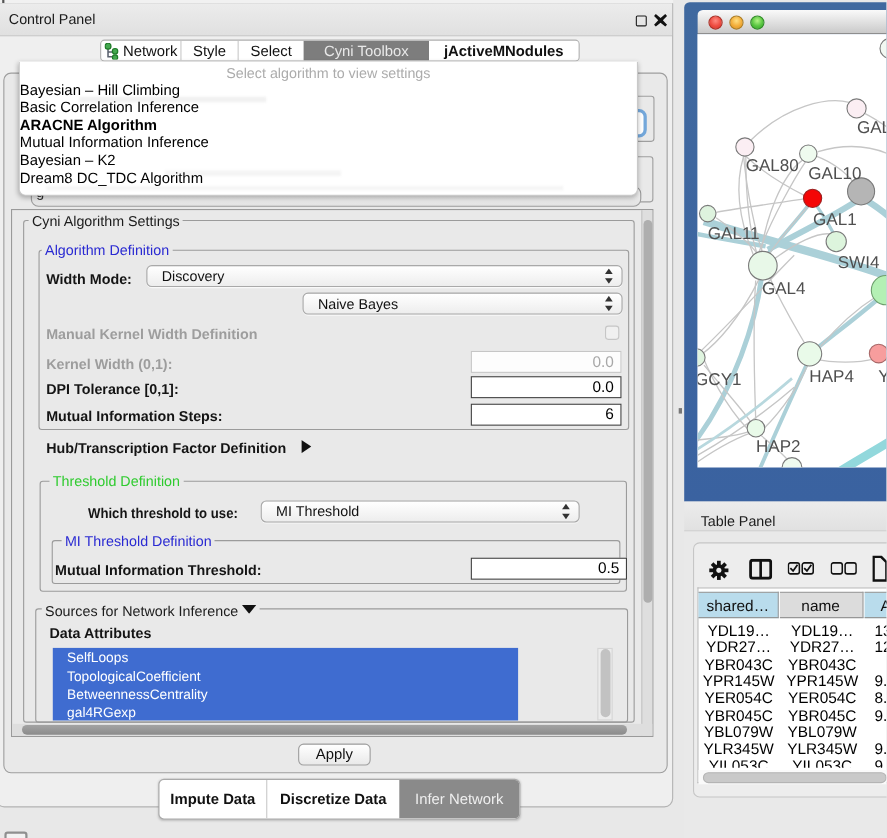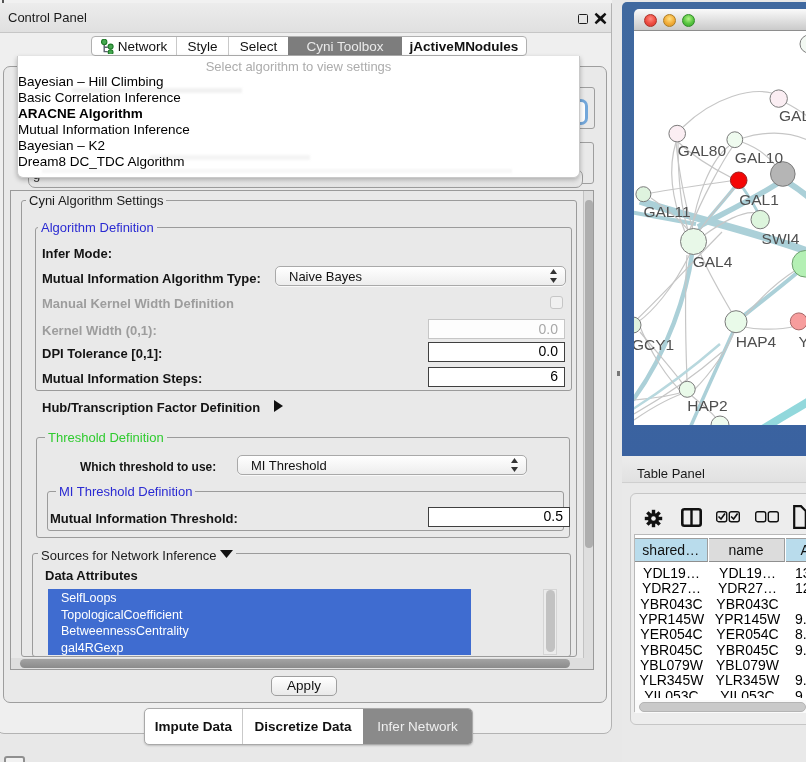--- a/index.html
+++ b/index.html
@@ -29,21 +29,21 @@
 <div class="abs" id="cpwin" style="left:-4px;top:3px;width:616px;height:731px;background:#efefef;border:1px solid #b3b3b3;border-radius:0 0 8px 8px;"></div>
 
 <div class="abs" style="left:0;top:3px;width:611px;height:30px;background:linear-gradient(#ececec,#e0e0e0);border-bottom:1px solid #c6c6c6;"></div>
 <div class="abs" style="left:8px;top:10px;font-size:13px;color:#1a1a1a;">Control Panel</div>
 <div class="abs" style="left:578px;top:14px;width:10px;height:10px;border:1.5px solid #1d1d1d;border-radius:1.5px;"></div>
 <svg class="abs" style="left:594px;top:12px;" width="13" height="13" viewBox="0 0 13 13">
  <path d="M2.2 0.8 L6.5 4.4 L10.8 0.8 L12.4 2.6 L8.6 6.5 L12.4 10.4 L10.8 12.2 L6.5 8.6 L2.2 12.2 L0.6 10.4 L4.4 6.5 L0.6 2.6 Z" fill="#111"></path>
 </svg>
 
 <div class="abs" style="left:91px;top:36px;width:436px;height:20px;background:#fff;border:1px solid #b0b0b0;border-radius:4px;display:flex;font-size:13.5px;color:#111;overflow:hidden;">
-  <div style="width:85px;display:flex;align-items:center;justify-content:center;border-right:1px solid #c9c9c9;">
+  <div style="width:73px;display:flex;align-items:center;justify-content:center;border-right:1px solid #c9c9c9;">
     <svg width="13" height="15" viewBox="0 0 13 15" style="margin-right:4px;">
       <path d="M3.2 5.2 V12.6 H6.8 M3.2 8.2 H6.8" stroke="#5a616e" stroke-width="1.4" fill="none"></path>
       <circle cx="3.2" cy="3" r="2.7" fill="#44a84f" stroke="#1e7a28" stroke-width="1.1"></circle>
       <circle cx="9.6" cy="7.6" r="2.5" fill="#44a84f" stroke="#1e7a28" stroke-width="1.1"></circle>
       <circle cx="9.6" cy="13.2" r="2.4" fill="#44a84f" stroke="#1e7a28" stroke-width="1.1"></circle>
     </svg>
     <span>Network</span>
       </div>
   <div style="width:52px;display:flex;align-items:center;justify-content:center;border-right:1px solid #c9c9c9;">Style</div>
   <div style="width:59px;display:flex;align-items:center;justify-content:center;">Select</div>
@@ -80,23 +80,29 @@
 
 <div class="abs" style="left:11px;top:658px;width:582px;height:11px;background:#dedede;"></div>
 <div class="abs" style="left:20px;top:658.5px;width:550px;height:9px;background:linear-gradient(#a3a3a3,#8b8b8b);border-radius:4.5px;"></div>
 
 <div class="gbox" style="left:21px;top:200px;width:556px;height:457px;"></div>
 <div class="gcap" style="left:26px;top:194px;color:#1c1c1c;">Cyni Algorithm Settings</div>
 
 <div class="gbox" style="left:35px;top:227px;width:537px;height:164px;"></div>
 <div class="gcap" style="left:38px;top:221px;color:#2a2ad2;">Algorithm Definition</div>
 
-<div class="lbl" style="left:42px;top:246px;">Infer Mode:</div>
-
-<div class="lbl" style="left:42px;top:271px;">Mutual Information Algorithm Type:</div>
+<div class="lbl" style="left:42px;top:246px;">Width Mode:</div>
+<div class="combo" style="left:133px;top:241px;width:433px;height:20px;">
+      <span class="ct">Discovery</span>
+ <svg width="9" height="14" viewBox="0 0 9 14">
+        <path d="M4.5 0 L8 5 H1 Z" fill="#333"></path>
+        <path d="M4.5 14 L1 9 H8 Z" fill="#333"></path>
+      </svg>
+    </div>
+
 <div class="combo" style="left:275px;top:266px;width:291px;height:20px;">
       <span class="ct">Naive Bayes</span>
  <svg width="9" height="14" viewBox="0 0 9 14">
         <path d="M4.5 0 L8 5 H1 Z" fill="#333"></path>
         <path d="M4.5 14 L1 9 H8 Z" fill="#333"></path>
       </svg>
     </div>
 
 <div class="glbl" style="left:42px;top:295.5px;">Manual Kernel Width Definition</div>
 <div class="abs" style="left:550px;top:296px;width:13px;height:13px;background:#f0f0f0;border:1px solid #c6c6c6;border-radius:3px;"></div>

